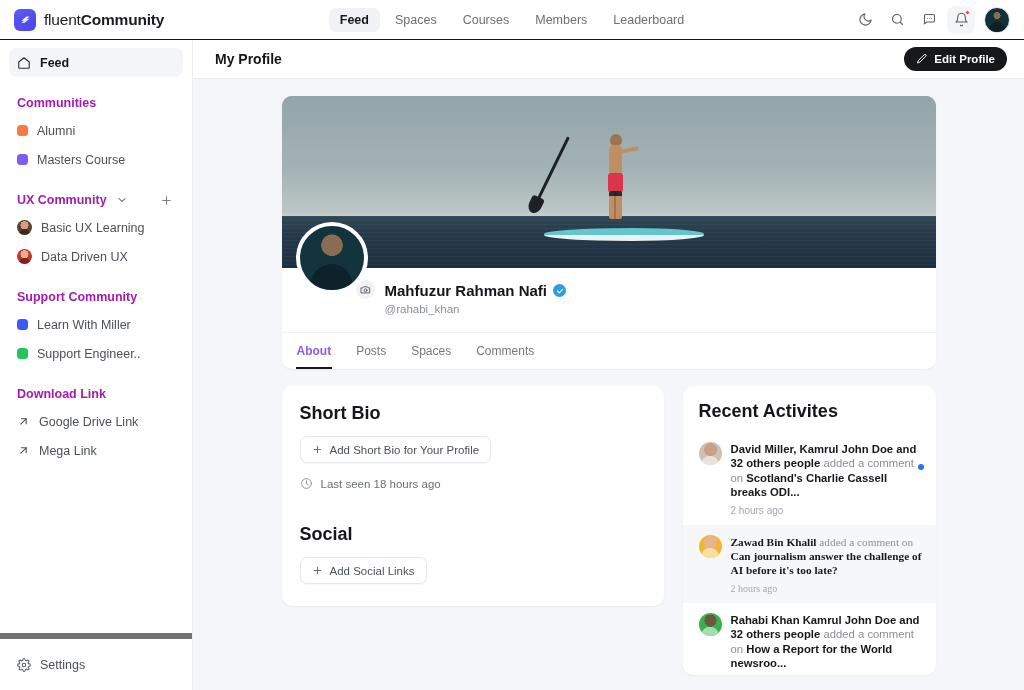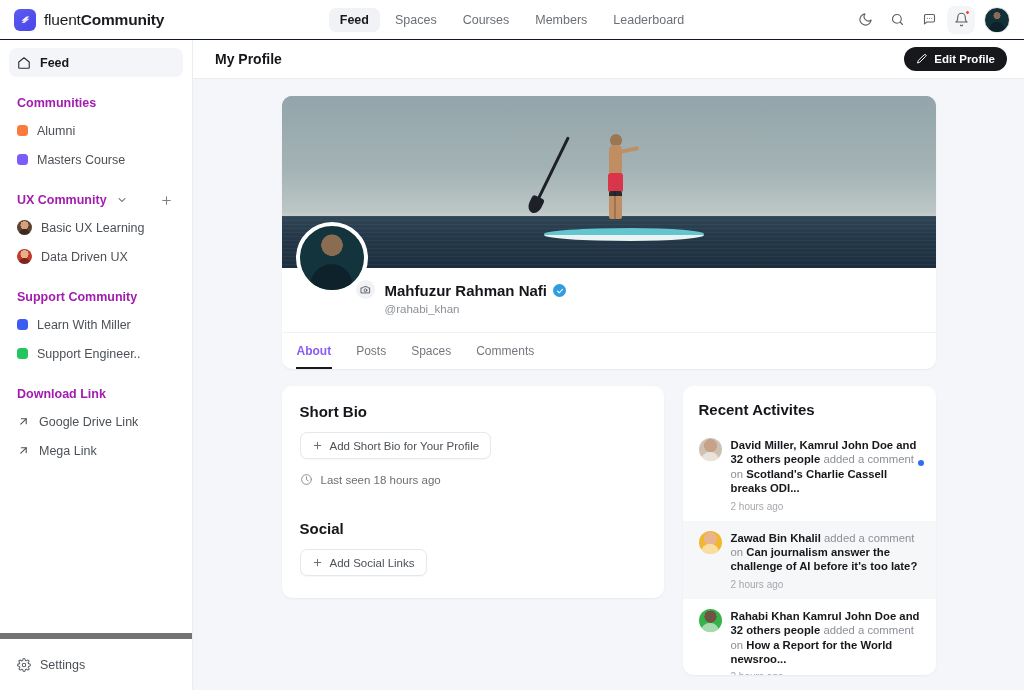--- a/index.html
+++ b/index.html
@@ -175,37 +175,37 @@
   .ident-handle { font-size:11.5px; color:#8b9097; margin-top:4px; }
   .tabs { display:flex; gap:23px; padding:0 0 0 14px; border-top:1px solid #f0f1f3; }
   .tab {
     font-size:12px; color:#73787e; padding:11px 1px 9px; border-bottom:2px solid transparent; cursor:pointer;
   }
   .tab.active { color:#8b5cf6; font-weight:700; border-bottom-color:#17181c;text-align:right; }
 
   
   .lower { display:flex; gap:19px; margin-top:17px; }
   .bio-card { width:382px; padding:17px 18px 22px; align-self:flex-start; }
-  .sec-title { font-size:15px; font-weight:700; color:#14161a; }
+  .sec-title { font-size:18px; font-weight:700; color:#14161a; }
   .ghost-btn {
     display:inline-flex; align-items:center; gap:7px; margin-top:12px;
     border:1px solid #e6e7eb; background:#fff; border-radius:7px;
     height:27px; padding:0 11px; font-size:11.5px; color:#4c5157;
     font-family:inherit; cursor:pointer; box-shadow:0 1px 1px rgba(16,24,40,.03);
   }
   .meta-row { display:flex; align-items:center; gap:8px; margin-top:14px; font-size:11.5px; color:#6b7076; }
   .bio-card .sec-title.social { margin-top:34px; }
 
   .act-card { width:253px; padding:15px 0 0 0; overflow:hidden; align-self:flex-start; height:289px; }
   .act-card .sec-title { padding:0 16px 4px; }
   .act-list { margin-top:6px; }
   .act-item {
     display:flex; gap:9px; padding:10px 14px 9px 16px; position:relative;
   }
-  .act-item.hl { background:#f6f7f9; }
+  .act-item.hl { background:#f6f7f9;font-family:Liberation Serif, serif; }
   .act-av { width:23px; height:23px; border-radius:50%; flex:0 0 auto; position:relative; overflow:hidden; }
   .act-av::after {
     content:""; position:absolute; left:13%; bottom:0; width:74%; height:40%;
     border-radius:50% 50% 0 0/90% 90% 0 0; background:rgba(255,255,255,.55);
   }
   .av-c0 { background:radial-gradient(circle at 50% 33%, #c6a288 0 33%, #cfc0b2 34% 100%); }
   .av-c1 { background:radial-gradient(circle at 50% 33%, #e8b38d 0 33%, #f2b731 34% 100%); }
   .av-c2 { background:radial-gradient(circle at 50% 33%, #6f5443 0 31%, #36b24a 32% 100%); }
   .act-body { flex:1; min-width:0; }
   .act-text { font-size:11.3px; line-height:14.4px; color:#17181c; font-weight:700; }

